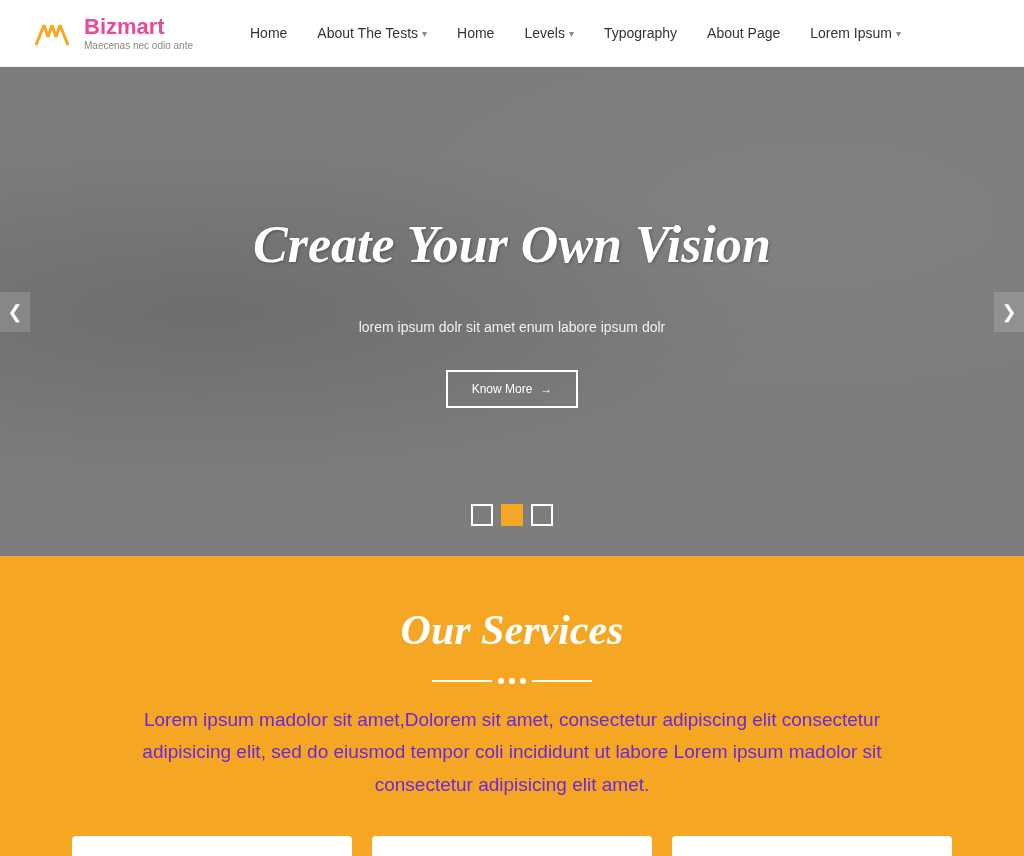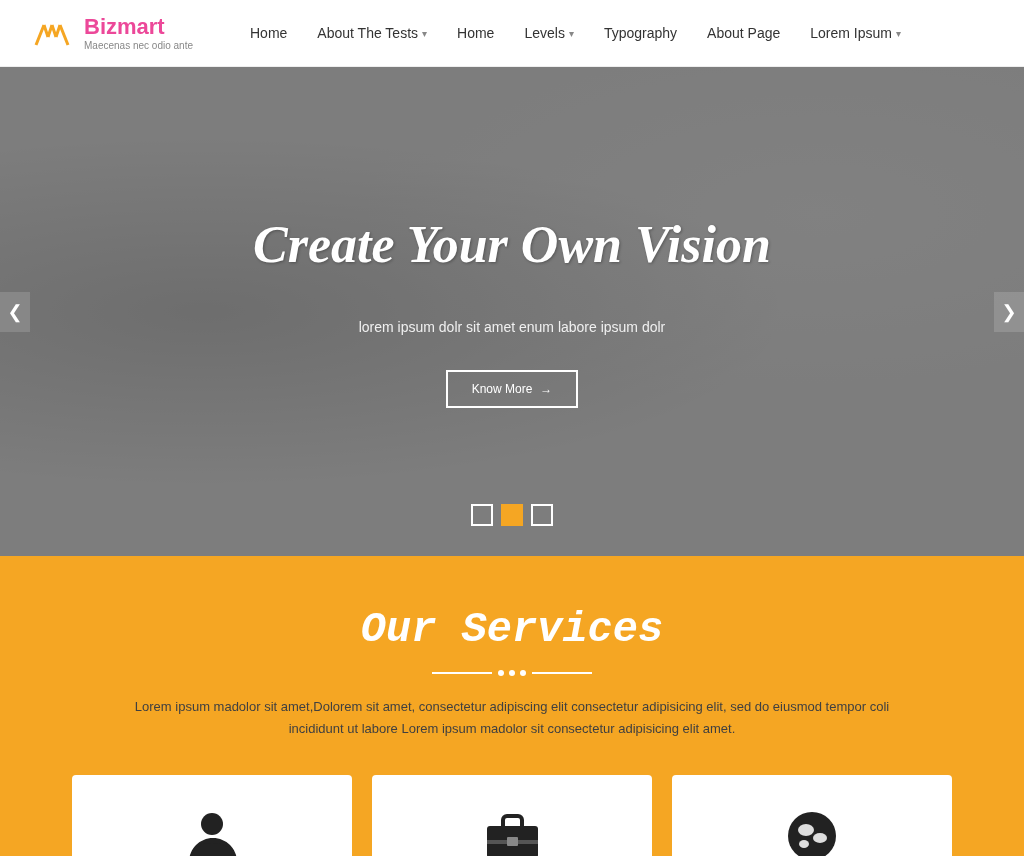--- a/index.html
+++ b/index.html
@@ -168,24 +168,24 @@
     }
 
     
     .services {
       background: #f5a623;
       padding: 50px 60px 60px;
       text-align: center;
     }
     .services-title {
       font-size: 42px;
-      font-family: Liberation Mono, monospace;
+      font-family: Liberation Serif, serif;
       font-style: italic;
       color: #fff;
-      margin-bottom: 16px;
+      margin-bottom: 24px;
     }
     .services-divider {
       display: flex;
       align-items: center;
       justify-content: center;
       gap: 6px;
       margin-bottom: 20px;
     }
     .divider-line {
       width: 60px;
@@ -196,23 +196,23 @@
       display: flex;
       gap: 5px;
     }
     .divider-dot {
       width: 6px;
       height: 6px;
       border-radius: 50%;
       background: #fff;
     }
     .services-desc {
-      font-size: 13px;
+      font-size: 19px;
       font-family: Arial, sans-serif;
-      color: #404040;
+      color: #6d28d9;
       line-height: 1.7;
       max-width: 800px;
       margin: 0 auto 35px;
     }
     .services-cards {
       display: flex;
       gap: 20px;
       justify-content: center;
     }
     .service-card {

